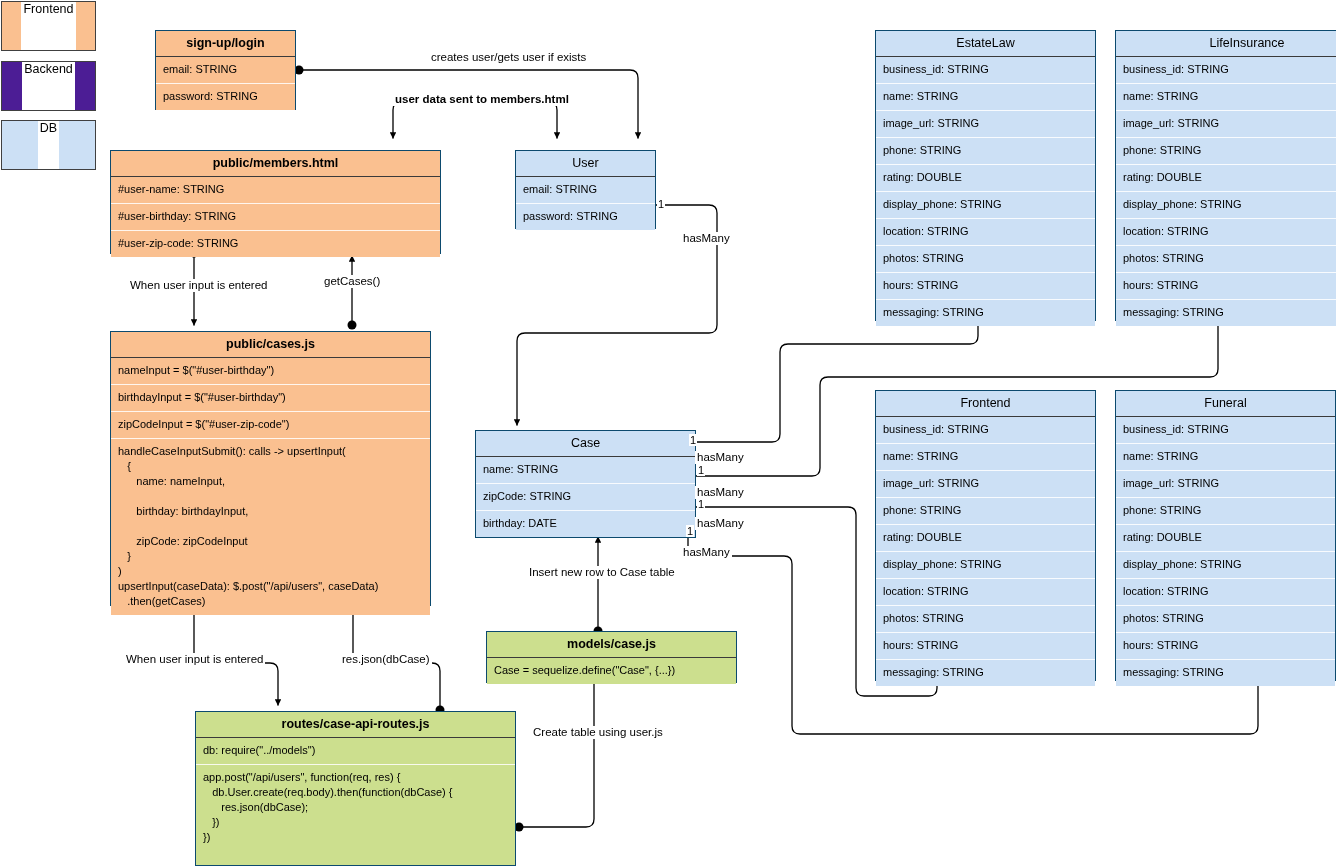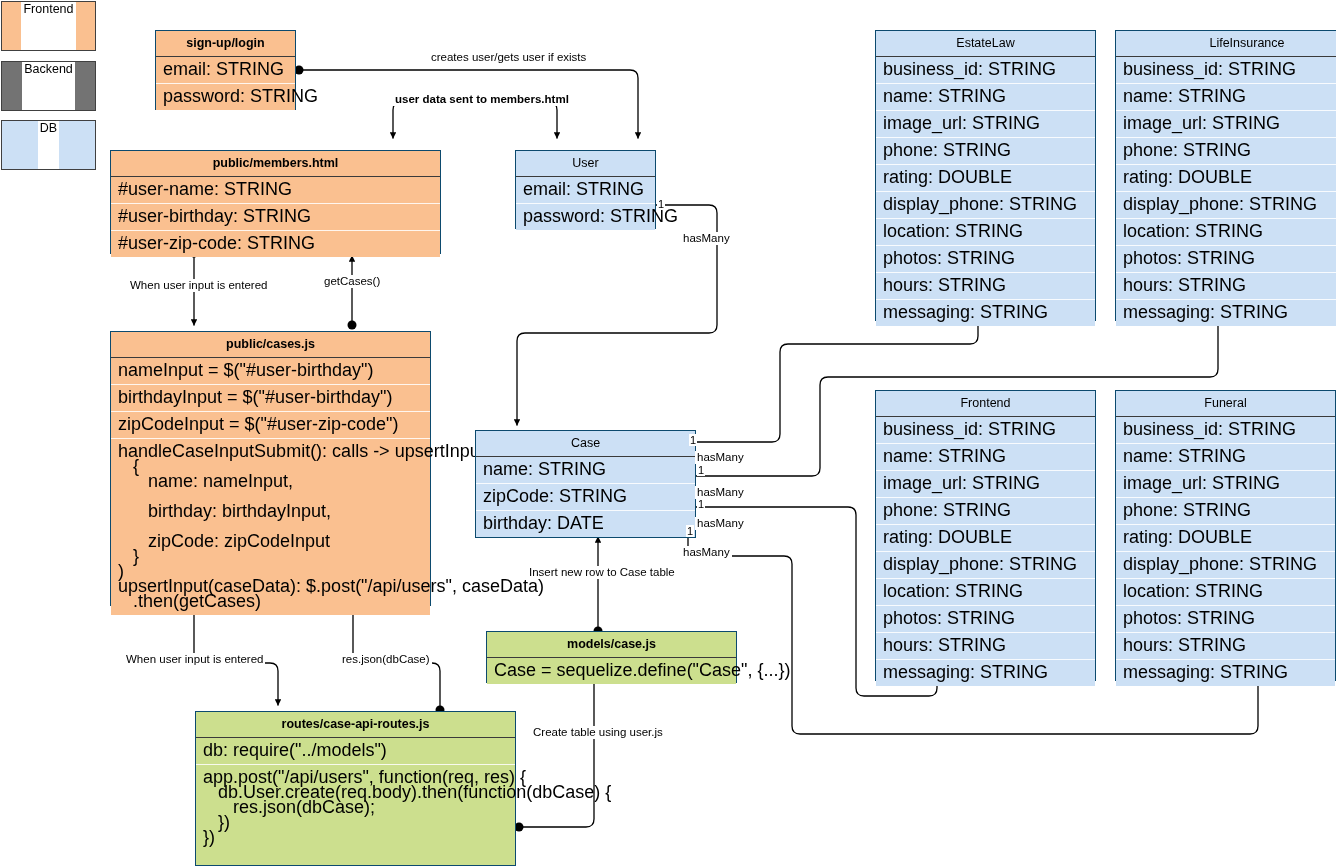--- a/index.html
+++ b/index.html
@@ -22,21 +22,21 @@
     box-sizing:border-box;
     font-size:12.5px;
     font-weight:bold;
     text-align:center;
     padding:5px 4px 6px 4px;
     border-bottom:1px solid #3a3a3a;
     line-height:14px;
   }
   .box .row{
     box-sizing:border-box;
-    font-size:18px;
+    font-size:11px;
     padding:5px 18px 6px 7px;
     line-height:15px;
     border-bottom:1px solid rgba(255,255,255,.85);
     white-space:pre;
   }
   .box .row:last-child{border-bottom:none;}
 
   
   .frontend{background:#fac090;}
   .frontend .hdr{background:#fac090;}
@@ -54,21 +54,21 @@
 
   
   .legend{
     position:absolute;box-sizing:border-box;border:1px solid #404040;
     display:flex;justify-content:center;
   }
   .legend span{
     background:#ffffff;font-size:12.5px;line-height:15px;padding:0 2px;
   }
   .legend.l-frontend{background:#fac090;}
-  .legend.l-backend{background:#737373;}
+  .legend.l-backend{background:#4c1d95;}
   .legend.l-db{background:#cce0f5;}
 
   
   .elabel{
     position:absolute;font-size:11.5px;line-height:13px;color:#000;
     background:#ffffff;white-space:nowrap;padding:0 2px;
   }
   .card{
     position:absolute;font-size:11px;line-height:12px;color:#000;
     background:#ffffff;white-space:nowrap;padding:0 1px;

